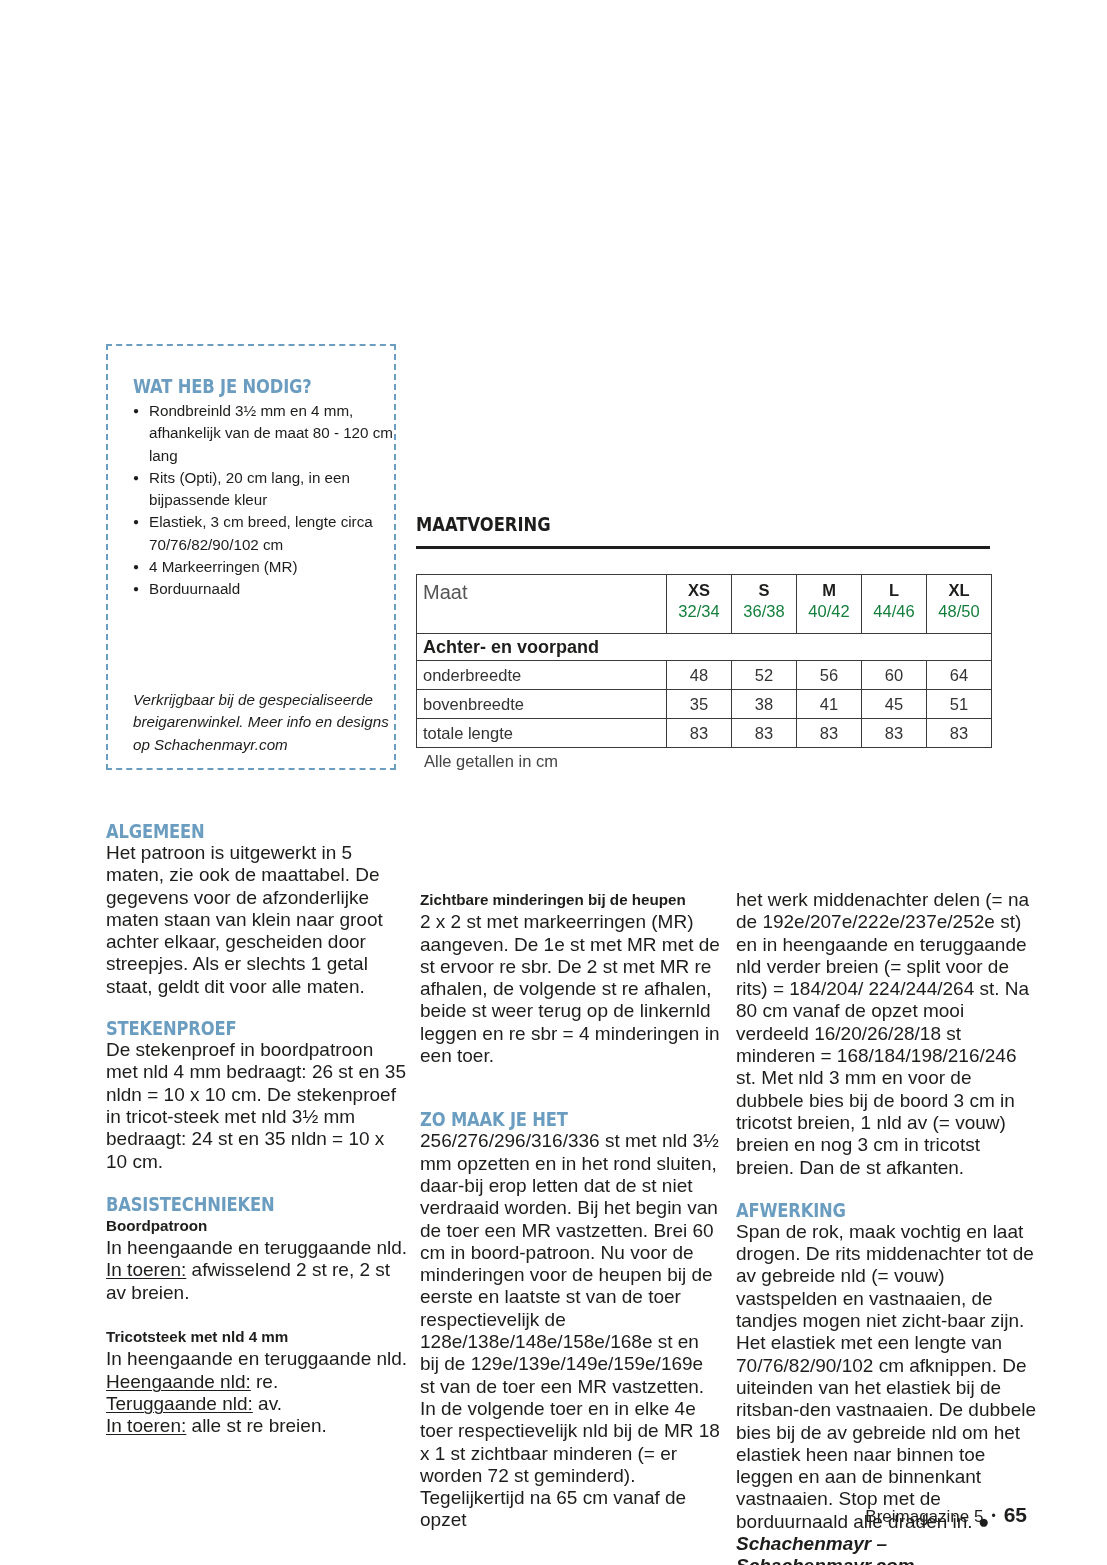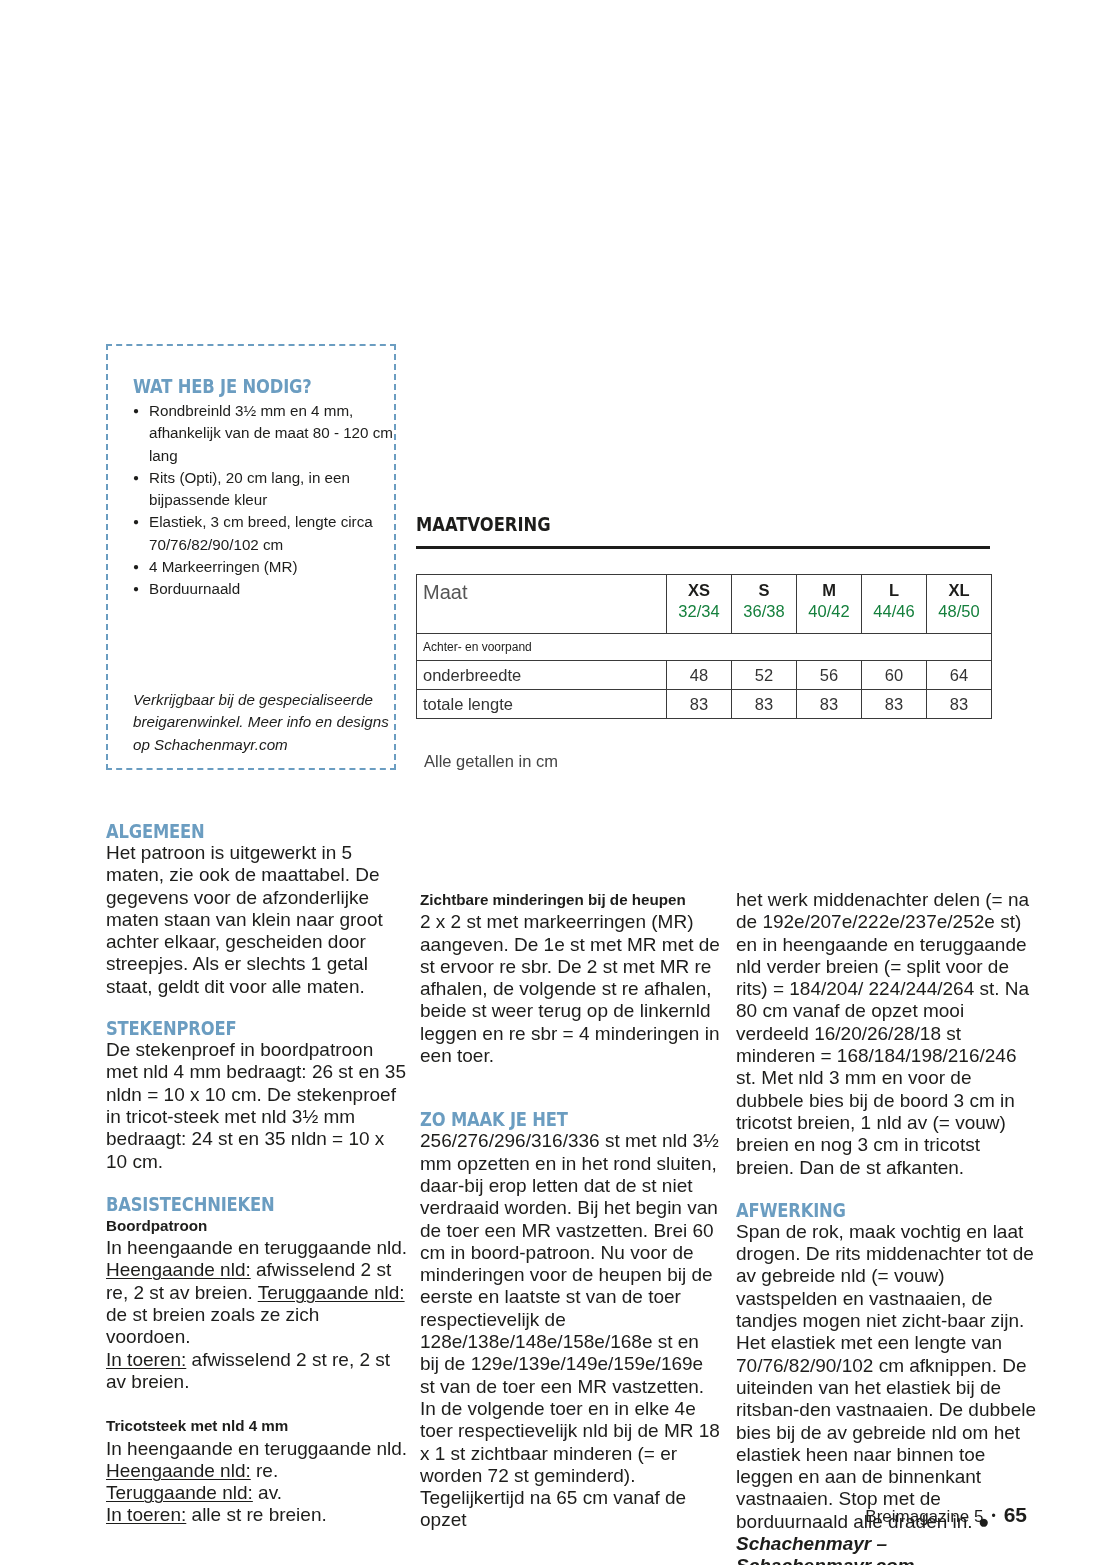--- a/index.html
+++ b/index.html
@@ -39,21 +39,21 @@
     position: absolute; left: 416px; top: 574px; width: 576px; border-collapse: collapse;
     font-size: 16.5px; color: #333;
   }
   table.sizes td { border: 1.5px solid #3a3a3a; padding: 0 6px; height: 28px; }
   table.sizes td.num { text-align: center; width: 52px; }
   table.sizes tr.head td { height: 52px; vertical-align: top; }
   table.sizes tr.head td.label { font-size: 20px; color: #555; padding-top: 6px; margin-left: 24px; }
   table.sizes tr.head td.num { padding-top: 5px; line-height: 21px; }
   table.sizes .code { font-weight: bold; color: #1d1d1b; display: block; }
   table.sizes .range { color: #15803d; display: block; }
-  table.sizes tr.group td { font-weight: normal; color: #1d1d1b; height: 26px; font-size: 12px; }
+  table.sizes tr.group td { font-weight: bold; color: #1d1d1b; height: 26px; font-size: 18px; }
   .units { left: 424px; top: 752px; font-size: 16.5px; color: #444; }
 
   .footer { right: 80px; top: 1503px; font-size: 17px; white-space: nowrap; }
   .footer .dot { font-size: 12px; margin: 0 8px; vertical-align: 2px; }
   .footer .num { font-weight: bold; font-size: 21px; }
 </style>
 </head>
 <body>
 
 <div class="abs materials">
@@ -100,20 +100,28 @@
   </tr>
   <tr>
     <td>onderbreedte</td>
     <td class="num">48</td>
     <td class="num">52</td>
     <td class="num">56</td>
     <td class="num">60</td>
     <td class="num">64</td>
   </tr>
   <tr>
+    <td>bovenbreedte</td>
+    <td class="num">35</td>
+    <td class="num">38</td>
+    <td class="num">41</td>
+    <td class="num">45</td>
+    <td class="num">51</td>
+  </tr>
+  <tr>
     <td>totale lengte</td>
     <td class="num">83</td>
     <td class="num">83</td>
     <td class="num">83</td>
     <td class="num">83</td>
     <td class="num">83</td>
   </tr>
 </tbody>
   </table>
 <div class="abs units">Alle getallen in cm</div>
@@ -122,21 +130,20 @@
   <h2 class="blue-head">ALGEMEEN</h2>
   <p class="body-text">Het patroon is uitgewerkt in 5 maten, zie ook de maattabel. De gegevens voor de afzonderlijke maten staan van klein naar groot achter elkaar, gescheiden door streepjes. Als er slechts 1 getal staat, geldt dit voor alle maten.</p>
 
   <h2 class="blue-head" style="margin-top:19px;">STEKENPROEF</h2>
   <p class="body-text">De stekenproef in boordpatroon met nld 4 mm bedraagt: 26 st en 35 nldn = 10 x 10 cm. De stekenproef in tricot-steek met nld 3½ mm bedraagt: 24 st en 35 nldn = 10 x 10 cm.</p>
 
   <h2 class="blue-head" style="margin-top:20px;">BASISTECHNIEKEN</h2>
   <div class="sub-head">Boordpatroon</div>
   <div class="body-text">
     <p>In heengaande en teruggaande nld.</p>
-    <p><u>Heengaande nld:</u><span> afwisselend 2 st re, 2 st av breien. </span><u>Teruggaande nld:</u><span> de st breien zoals ze zich voordoen.</span></p>
     <p><u>In toeren:</u><span> afwisselend 2 st re, 2 st av breien.</span></p>
   </div>
 
   <div class="sub-head" style="margin-top:22px;">Tricotsteek met nld 4 mm</div>
   <div class="body-text">
     <p>In heengaande en teruggaande nld.</p>
     <p><u>Heengaande nld:</u><span> re.</span></p>
     <p><u>Teruggaande nld:</u><span> av.</span></p>
     <p><u>In toeren:</u><span> alle st re breien.</span></p>
   </div>

